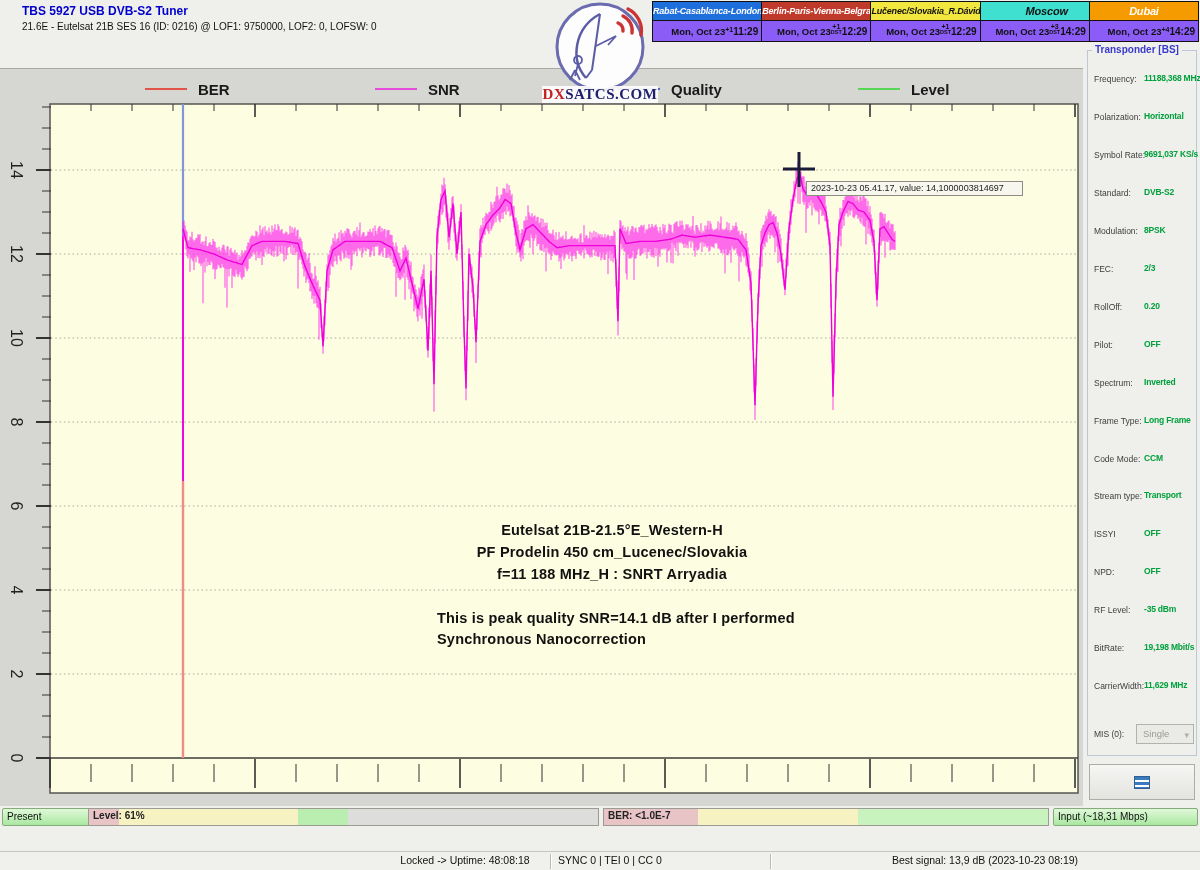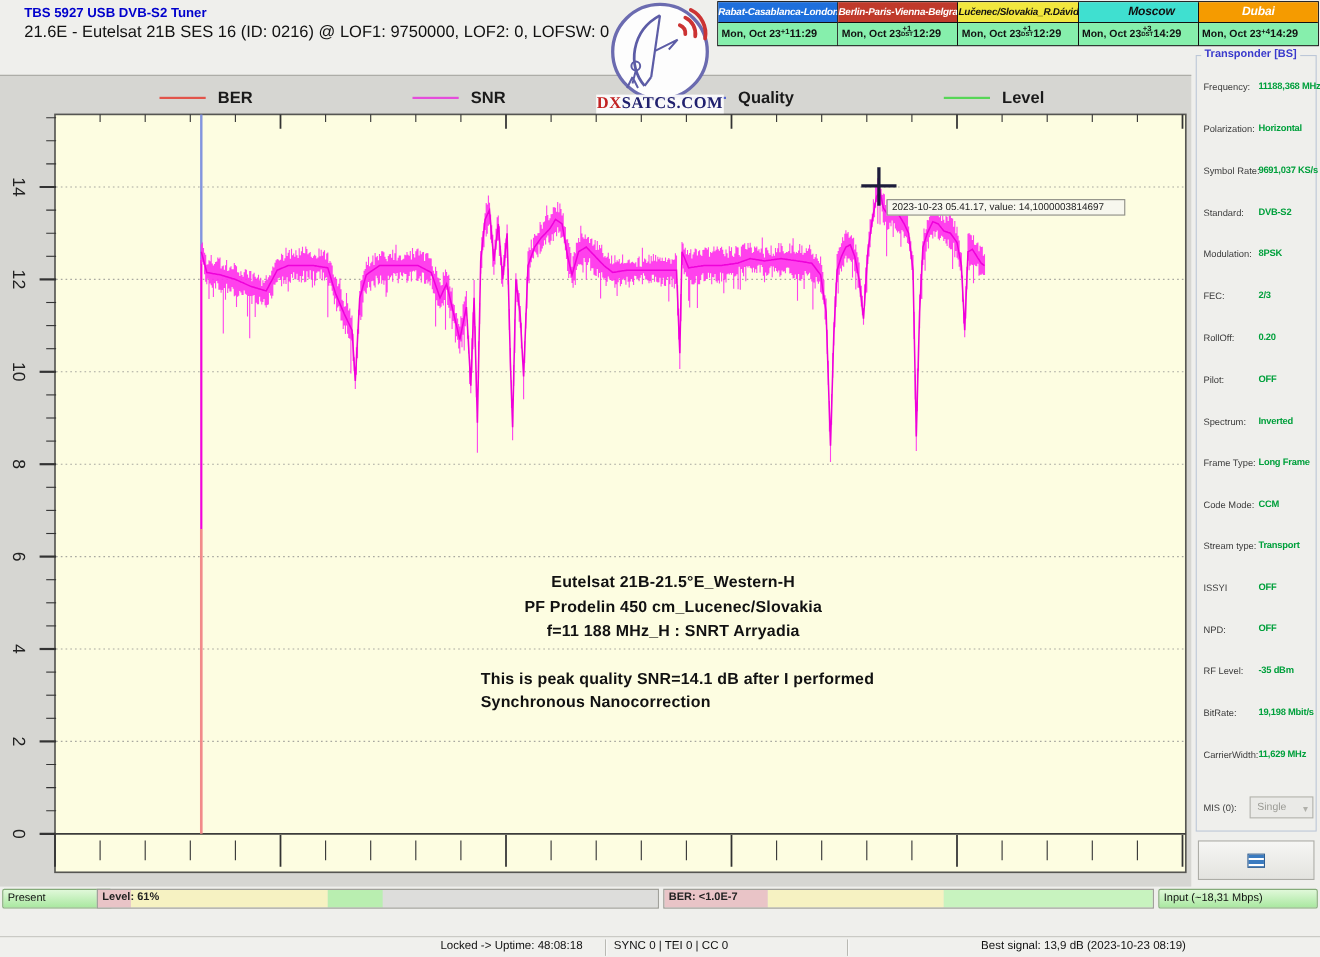--- a/index.html
+++ b/index.html
@@ -2,29 +2,29 @@
 <html><head>
 <meta charset="utf-8">
 <style>
   * { box-sizing: border-box; margin:0; padding:0; }
   html,body { width:1200px; height:870px; }
   body { font-family:"Liberation Sans", sans-serif; background:#efefec; position:relative; overflow:hidden; }
   .app { position:absolute; left:0; top:0; width:1200px; height:870px; background:#efefec; }
 
   
   .win-title { position:absolute; left:22px; top:4px; font-size:12px; font-weight:bold; color:#0000cc; }
-  .win-sub   { position:absolute; left:22px; top:21px; font-size:15px; color:#111; }
+  .win-sub   { position:absolute; left:22px; top:21px; font-size:10px; color:#111; }
 
   
   .clocks { position:absolute; left:652px; top:1px; width:547px; height:41px; display:flex; border:1px solid #111; background:#fff; }
   .clock { flex:1 1 0; border-right:1px solid #111; display:flex; flex-direction:column; min-width:0; }
   .clock:last-child { border-right:none; }
   .clock-city { height:19px; line-height:19px; text-align:center; font-weight:bold; font-style:italic; font-size:9px; letter-spacing:-0.2px; border-bottom:1px solid #111; white-space:nowrap; overflow:hidden; }
   .clock-city.big { font-size:11px; }
-  .clock-time-row { height:20px; display:flex; align-items:center; justify-content:flex-start; padding:0 3px; background:#86efac; }
+  .clock-time-row { height:20px; display:flex; align-items:center; justify-content:flex-end; padding:0 3px; background:#8b5cf6; }
   .clock-date { font-size:9.5px; font-weight:bold; color:#111; white-space:nowrap; }
   .clock-off { display:flex; flex-direction:column; align-items:center; line-height:1; margin-top:-3px; }
   .clock-off .off { font-size:7px; font-weight:bold; color:#111; }
   .clock-off .dst { font-size:5.5px; font-weight:bold; color:#111; }
   .clock-hm { font-size:10px; font-weight:bold; color:#111; }
 
   
   .tabs { position:absolute; left:3px; top:45px; display:flex; gap:3px;margin-top:28px; }
   .tab { width:66px; height:21px; font-size:10px; color:#111; text-align:center; line-height:19px;
          background:linear-gradient(#f3f3f1,#dcdcd8); border:1px solid; border-color:#fafafa #6e6e6e #6e6e6e #fafafa; cursor:default; }

